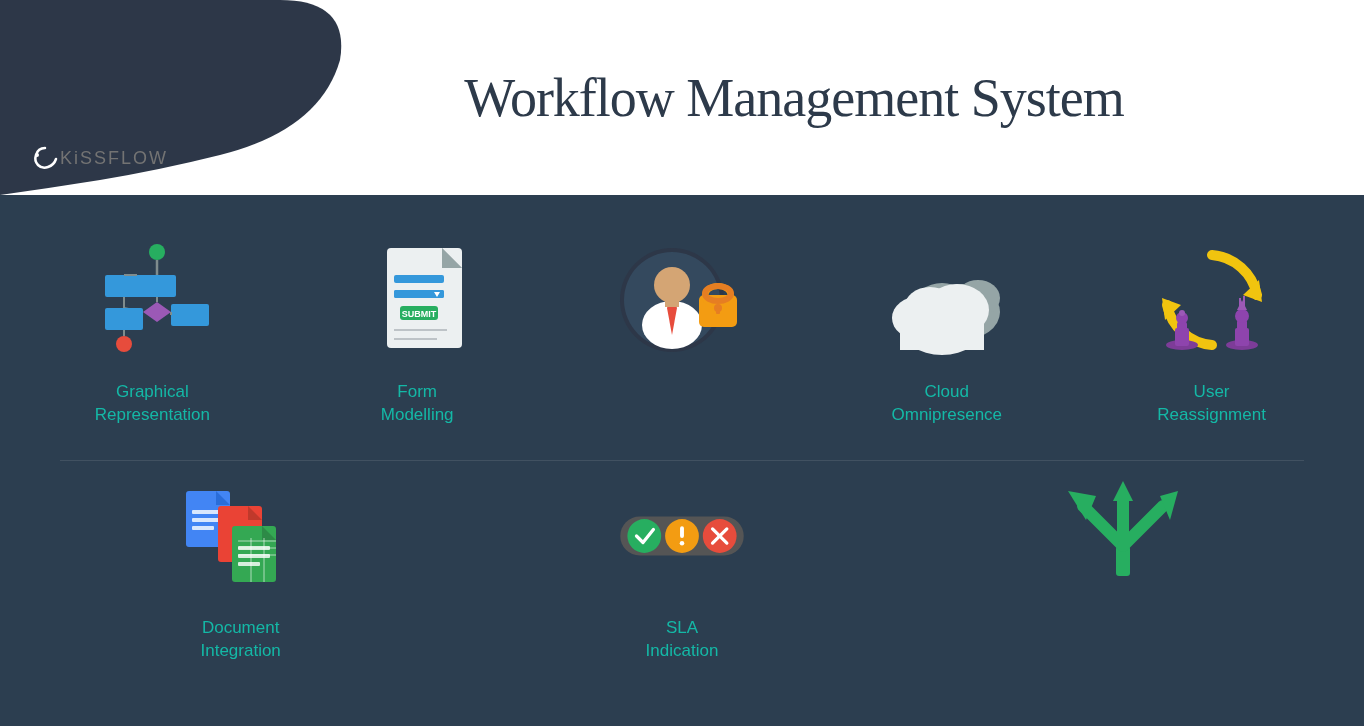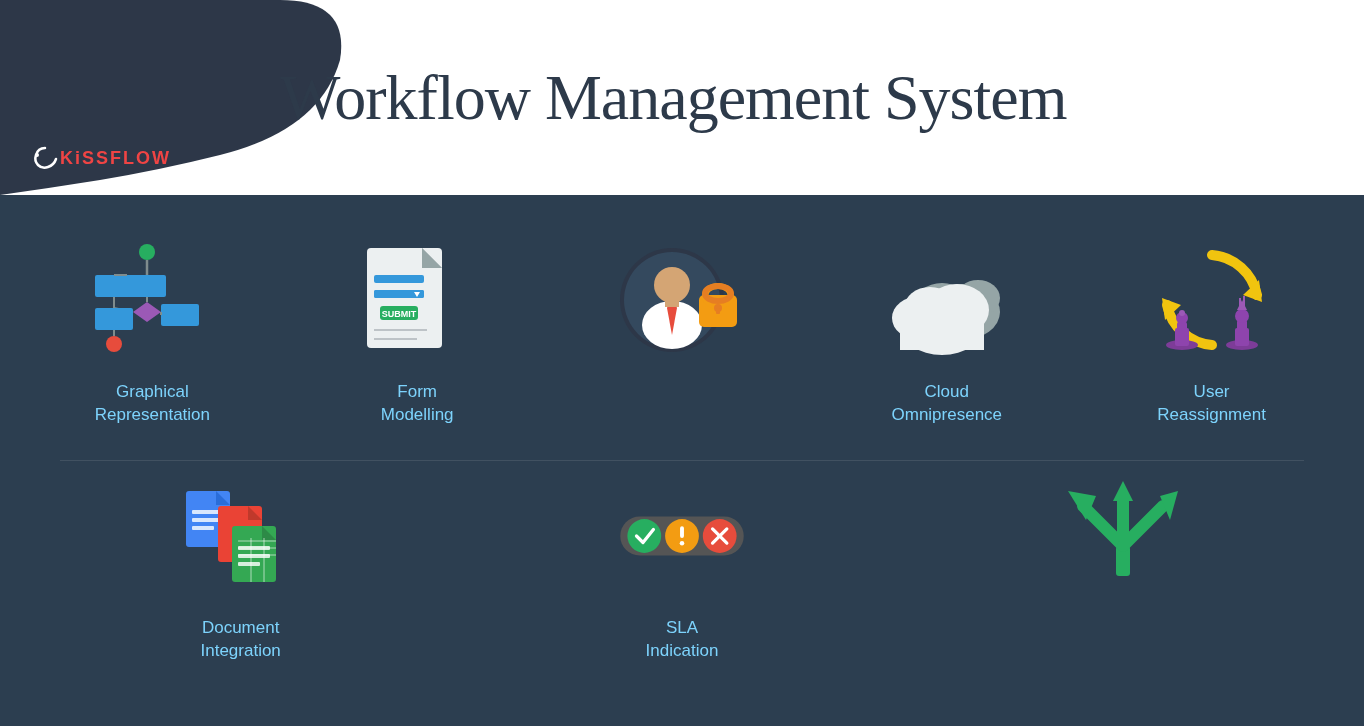--- a/index.html
+++ b/index.html
@@ -33,32 +33,32 @@
       position: absolute;
       left: 30px;
       bottom: 22px;
       display: flex;
       align-items: center;
       z-index: 2;
     }
 
     .logo-text {
       font-size: 18px;
-      font-weight: bold;
-      color: #ef4444;
+      font-weight: normal;
+      color: #737373;
       letter-spacing: 2px;
       font-family: Arial, sans-serif;
     }
 
     .header-title {
-      font-size: 64px;
+      font-size: 54px;
       font-weight: 300;
       color: #2d3a4a;
       letter-spacing: -1px;
-      text-align: left;
+      text-align: center;
       flex: 1;
       padding-right: 56px;
       font-family: Georgia, 'Times New Roman', serif;
       z-index: 1;
       margin-left: 280px;
     }
 
     
     .content {
       background: #2c3e50;
@@ -83,26 +83,26 @@
       align-items: center;
       width: 200px;
       text-align: center;
     }
 
     .icon-container {
       width: 130px;
       height: 130px;
       display: flex;
       align-items: center;
-      justify-content: flex-start;
+      justify-content: flex-end;
       margin-bottom: 16px;
     }
 
     .feature-label {
-      color: #7dd3fc;
+      color: #14b8a6;
       font-size: 17px;
       font-weight: 400;
       line-height: 1.35;
       font-family: 'Segoe UI', Arial, sans-serif;
     }
 
     
     .row-divider {
       height: 1px;
       background: rgba(255,255,255,0.1);

